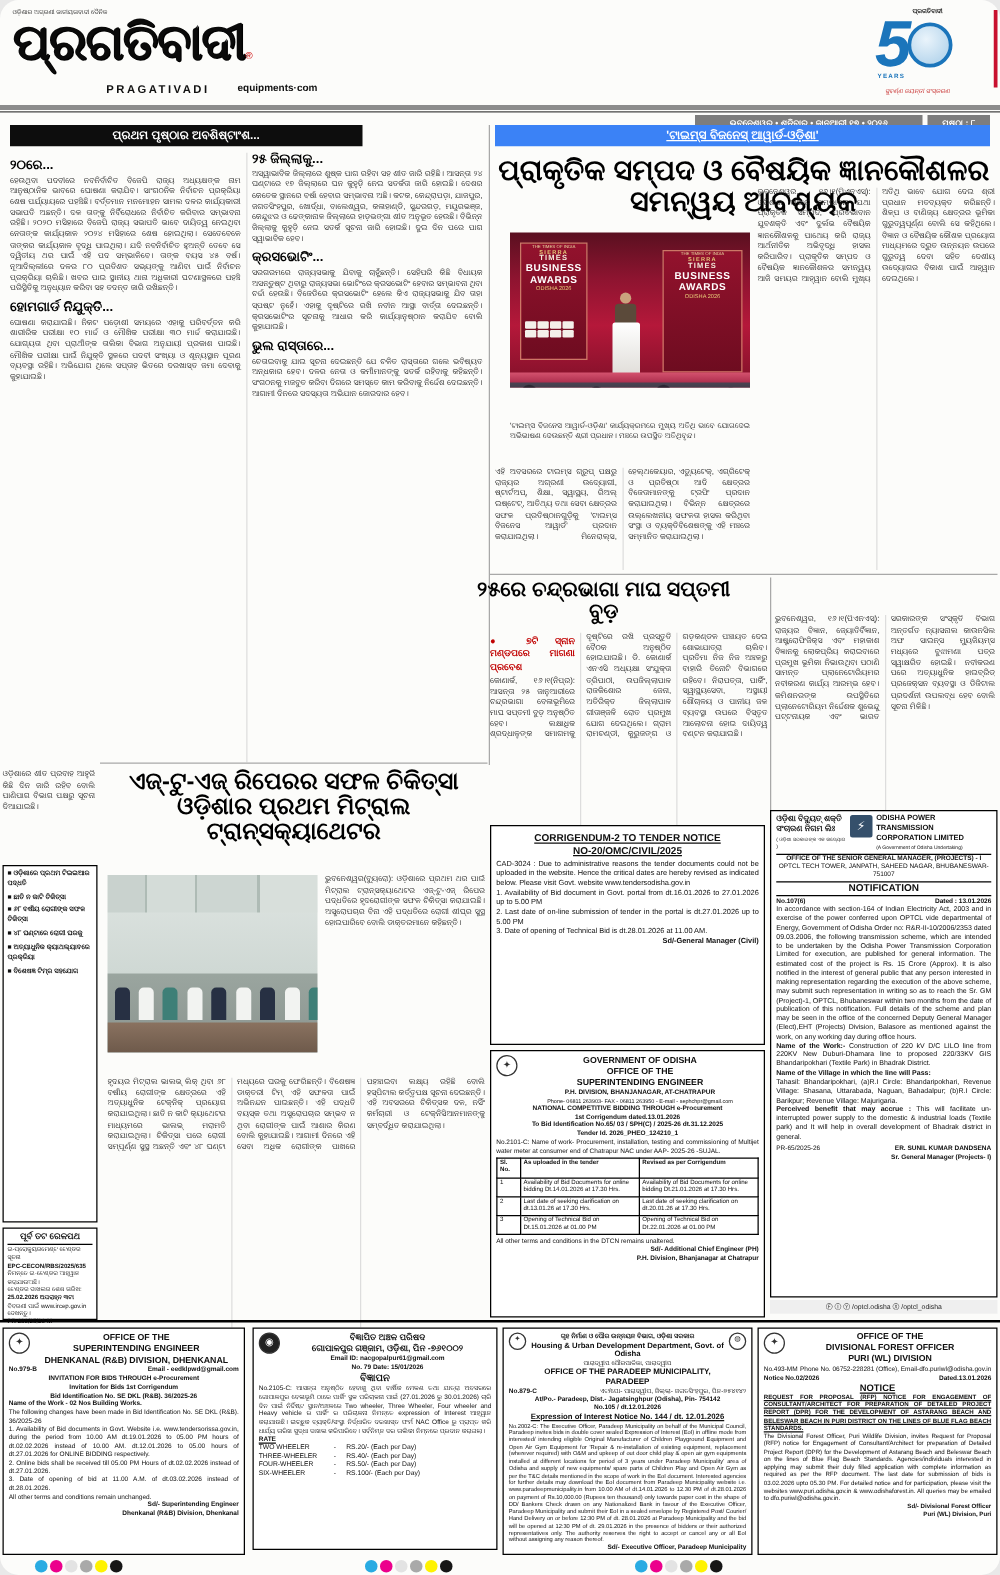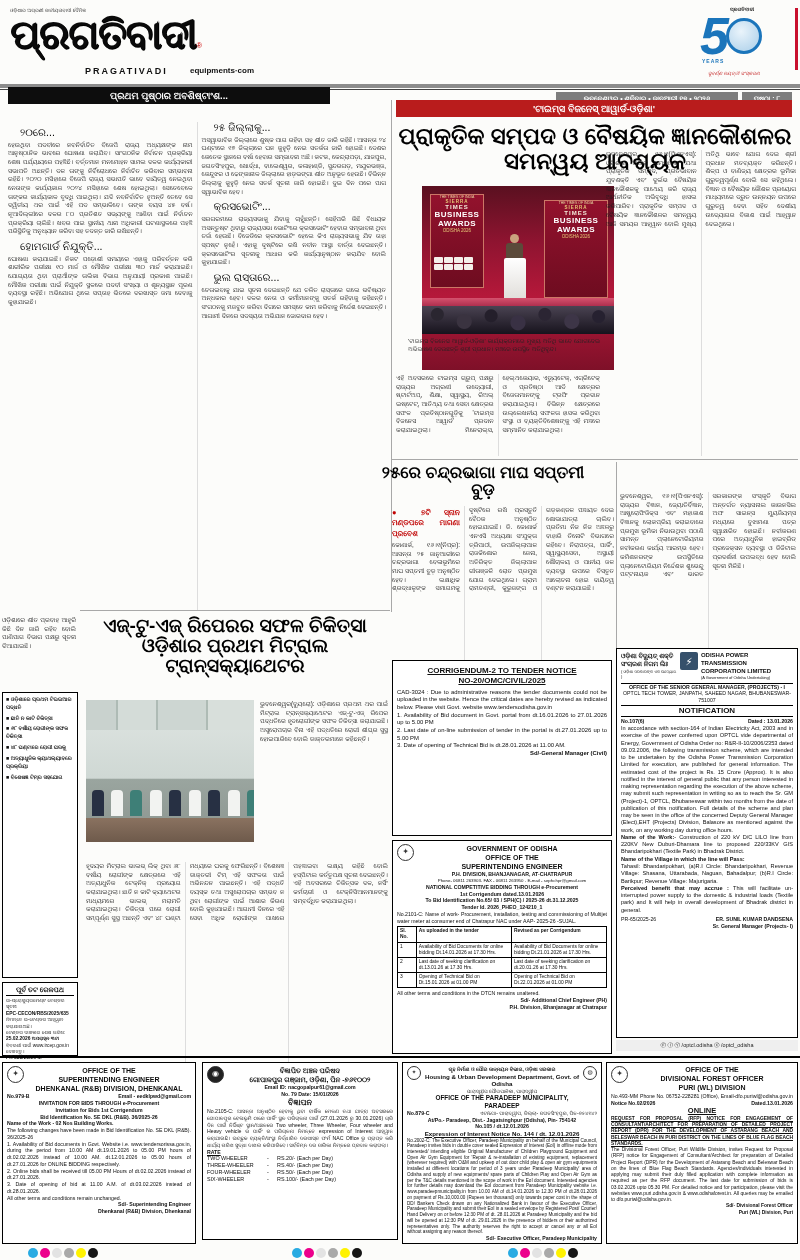--- a/index.html
+++ b/index.html
@@ -1,17 +1,17 @@
 <!DOCTYPE html>
 <html><head>
 <meta charset="utf-8">
 <style>
   html,body{margin:0;padding:0;background:#e9e9e9;}
   .page{position:relative;width:800px;height:1260px;margin:0 auto;background:#fcfcfa;
-        font-family:"Liberation Sans","DejaVu Sans",sans-serif;color:#111;overflow:hidden;}
+        font-family:"Liberation Sans","DejaVu Sans",sans-serif;color:#111;overflow:hidden;border-radius:15px;}
   .abs{position:absolute;}
   
   .micro{font-size:5px;color:#222;}
   .logo-main{font-size:40px;font-weight:bold;letter-spacing:-1px;color:#0a0a0a;
              text-shadow:1px 1px 0 #000;line-height:1;}
   .logo-sub{font-size:9px;font-weight:bold;letter-spacing:2px;color:#111;}
   .logo-url{font-size:8px;font-weight:bold;color:#111;}
   .edition-title{font-size:42px;font-weight:bold;color:#9c9c9c;line-height:1;letter-spacing:0px;
                  text-shadow:0 1px 0 #bbb;}
   .anniv-5{font-size:52px;font-weight:bold;color:#1b75bb;font-style:italic;line-height:1;}
@@ -21,28 +21,28 @@
   .anniv-years{font-size:5px;font-weight:bold;color:#1b75bb;letter-spacing:1px;}
   .anniv-brand{font-size:5px;font-weight:bold;color:#111;}
   .anniv-foot{font-size:5px;color:#c21d1d;font-style:italic;}
   .rule-heavy{background:#8c8c8c;height:4px;}
   .rule-thin{background:#444;height:1px;}
   .datebar{background:#7d7d7d;color:#fff;font-size:7px;font-weight:bold;
            display:flex;align-items:center;justify-content:center;}
   
   .kicker-black{background:#0d0d0d;color:#fff;font-size:9.5px;font-weight:bold;
                 display:flex;align-items:center;justify-content:center;}
-  .kicker-blue{background:#b91c1c;color:#fff;font-size:9.5px;font-weight:bold;
-               display:flex;align-items:center;justify-content:center;}
+  .kicker-blue{background:#3b82f6;color:#fff;font-size:9.5px;font-weight:bold;
+               display:flex;align-items:center;justify-content:center;text-decoration:underline;}
   
   .cols2{column-count:2;column-gap:9px;column-rule:1px solid #ddd;}
   .cols3{column-count:3;column-gap:9px;column-rule:1px solid #ddd;margin-top:14px;}
   .bodytxt{font-size:6.3px;line-height:1.38;text-align:justify;color:#1c1c1c;}
   .bodytxt p{margin:0 0 3px 0;}
-  .subhead{font-size:10.5px;font-weight:normal;color:#000;margin:5px 0 2px 12px;line-height:1.1;}
+  .subhead{font-size:10.5px;font-weight:bold;color:#000;margin:5px 0 2px 0;line-height:1.1;}
   .headline-xl{font-size:23px;font-weight:bold;text-align:center;line-height:1.08;color:#000;}
   .headline-lg{font-size:16.5px;font-weight:bold;text-align:center;line-height:1.05;color:#000;}
   .headline-md{font-size:11px;font-weight:bold;text-align:center;line-height:1.15;color:#000;}
   .caption{font-size:6px;line-height:1.3;text-align:justify;color:#222;}
   .redbullet{color:#c00202;font-weight:bold;font-size:7.5px;margin:2px 0;}
   
   .photo1{background:linear-gradient(180deg,#5a1020 0%,#8e1430 30%,#b5183a 60%,#7e1028 100%);overflow:hidden;}
   .banner{position:absolute;background:linear-gradient(180deg,#93122d,#6e0c20);border:1px solid #c76;
           color:#f5e9d8;text-align:center;}
   .banner .toi{font-size:3.5px;color:#e8d9a0;}
@@ -127,41 +127,41 @@
     <span class="abs anniv-foot" style="left:8px;top:64px;white-space:nowrap;">ସୁବର୍ଣ୍ଣ ଜୟନ୍ତୀ ସଂସ୍କରଣ</span>
   </div>
   <div class="abs redstrip" style="left:795px;top:8px;width:3px;height:62px;"></div>
 
   <div class="abs rule-heavy" style="left:0;top:84px;width:800px;"></div>
   <div class="abs rule-thin" style="left:0;top:89px;width:800px;"></div>
 
   <div class="abs datebar" style="left:556px;top:92px;width:182px;height:13px;">ଭୁବନେଶ୍ୱର • ଶନିବାର • ଜାନୁଆରୀ ୧୭ • ୨୦୨୬</div>
   <div class="abs datebar" style="left:742px;top:92px;width:50px;height:13px;">ପୃଷ୍ଠା : ୮</div>
 
-  <div class="abs kicker-black" style="left:8px;top:87px;width:322px;height:17px;">ପ୍ରଥମ ପୃଷ୍ଠାର ଅବଶିଷ୍ଟାଂଶ...</div>
+  <div class="abs kicker-black" style="left:8px;top:100px;width:282px;height:17px;">ପ୍ରଥମ ପୃଷ୍ଠାର ଅବଶିଷ୍ଟାଂଶ...</div>
 
   <div class="abs cols2 bodytxt" style="left:8px;top:122px;width:378px;height:488px;overflow:hidden;">
     <div class="subhead">୨୦ରେ...</div>
     <p>ହେଉଥିବା ପଦବୀରେ ନବନିର୍ବାଚିତ ବିଜେପି ରାଜ୍ୟ ଅଧ୍ୟକ୍ଷଙ୍କ ନାମ ଆନୁଷ୍ଠାନିକ ଭାବରେ ଘୋଷଣା କରାଯିବ। ସାଂଗଠନିକ ନିର୍ବାଚନ ପ୍ରକ୍ରିୟା ଶେଷ ପର୍ଯ୍ୟାୟରେ ପହଞ୍ଚିଛି। ବର୍ତ୍ତମାନ ମନମୋହନ ସାମଲ ଦଳର କାର୍ଯ୍ୟକାରୀ ସଭାପତି ଅଛନ୍ତି। ଦଳ ତାଙ୍କୁ ନିର୍ବିରୋଧରେ ନିର୍ବାଚିତ କରିବାର ସମ୍ଭାବନା ରହିଛି। ୨୦୨୦ ମସିହାରେ ବିଜେପି ରାଜ୍ୟ ସଭାପତି ଭାବେ ଦାୟିତ୍ୱ ନେଇଥିବା ନେତାଙ୍କ କାର୍ଯ୍ୟକାଳ ୨୦୨୪ ମସିହାରେ ଶେଷ ହୋଇଥିଲା। ସେତେବେଳେ ତାଙ୍କର କାର୍ଯ୍ୟକାଳ ବୃଦ୍ଧି ପାଇଥିଲା। ଯଦି ନବନିର୍ବାଚିତ ହୁଅନ୍ତି ତେବେ ସେ ଦ୍ୱିତୀୟ ଥର ପାଇଁ ଏହି ପଦ ସମ୍ଭାଳିବେ। ତାଙ୍କ ବୟସ ୪୫ ବର୍ଷ। ନୂଆଦିଲ୍ଲୀରେ ଦଳର ୮୦ ପ୍ରତିଶତ ସଭ୍ୟଙ୍କୁ ଆଣିବା ପାଇଁ ନିର୍ବାଚନ ପ୍ରକ୍ରିୟା ଚାଲିଛି। ଖବର ପାଇ ସ୍ଥାନୀୟ ଥାନା ଅଧିକାରୀ ଘଟଣାସ୍ଥଳରେ ପହଞ୍ଚି ପରିସ୍ଥିତିକୁ ଅନୁଧ୍ୟାନ କରିବା ସହ ତଦନ୍ତ ଜାରି ରଖିଛନ୍ତି।</p>
     <div class="subhead">ହୋମଗାର୍ଡ ନିଯୁକ୍ତି...</div>
     <p>ଘୋଷଣା କରାଯାଇଛି। ନିକଟ ପଡ଼ୋଶୀ ସମୟରେ ଏହାକୁ ପରିବର୍ତ୍ତନ କରି ଶାରୀରିକ ପରୀକ୍ଷା ୧୦ ମାର୍ଚ୍ଚ ଓ ମୌଖିକ ପରୀକ୍ଷା ୩୦ ମାର୍ଚ୍ଚ କରାଯାଇଛି। ଯୋଗ୍ୟତା ଥିବା ପ୍ରାର୍ଥୀଙ୍କ ତାଲିକା ବିଭାଗ ଅନୁଯାୟୀ ପ୍ରକାଶ ପାଇଛି। ମୌଖିକ ପରୀକ୍ଷା ପାଇଁ ନିଯୁକ୍ତି ସ୍ଥଳରେ ପଦବୀ ସଂଖ୍ୟା ଓ ଶୂନ୍ୟସ୍ଥାନ ପୂରଣ ବ୍ୟବସ୍ଥା ରହିଛି। ଅଭିଯୋଗ ଥିଲେ ସପ୍ତାହ ଭିତରେ ଦରଖାସ୍ତ ଜମା ଦେବାକୁ କୁହାଯାଇଛି।</p>
     <div class="subhead">୨୫ ଜିଲ୍ଲାକୁ...</div>
     <p>ଅସ୍ୱାଭାବିକ ଜିଲ୍ଲାରେ ଶୁଷ୍କ ପାଗ ରହିବା ସହ ଶୀତ ଜାରି ରହିଛି। ଆସନ୍ତା ୨୪ ଘଣ୍ଟାରେ ୧୭ ଜିଲ୍ଲାରେ ଘନ କୁହୁଡ଼ି ନେଇ ସତର୍କତା ଜାରି ହୋଇଛି। ଦେଶର କେତେକ ସ୍ଥାନରେ ବର୍ଷା ହେବାର ସମ୍ଭାବନା ଅଛି। କଟକ, କେନ୍ଦ୍ରାପଡ଼ା, ଯାଜପୁର, ଜଗତସିଂହପୁର, ଖୋର୍ଦ୍ଧା, ବାଲେଶ୍ୱର, କଳାହାଣ୍ଡି, ସୁନ୍ଦରଗଡ଼, ମୟୂରଭଞ୍ଜ, କେନ୍ଦୁଝର ଓ ଢେଙ୍କାନାଳ ଜିଲ୍ଲାରେ ହାଡ଼ଭଙ୍ଗା ଶୀତ ଅନୁଭୂତ ହେଉଛି। ବିଭିନ୍ନ ଜିଲ୍ଲାକୁ କୁହୁଡ଼ି ନେଇ ସତର୍କ ସୂଚନା ଜାରି ହୋଇଛି। ଦୁଇ ଦିନ ପରେ ପାଗ ସ୍ୱାଭାବିକ ହେବ।</p>
     <div class="subhead">କ୍ରସଭୋଟିଂ...</div>
     <p>ସରଗରମରେ ରାଜ୍ୟସଭାକୁ ଯିବାକୁ ଚାହୁଁଛନ୍ତି। ସେହିପରି କିଛି ବିଧାୟକ ଅସନ୍ତୁଷ୍ଟ ଥିବାରୁ ରାଜ୍ୟସଭା ଭୋଟିଂରେ କ୍ରସଭୋଟିଂ ହେବାର ସମ୍ଭାବନା ଥିବା ଚର୍ଚ୍ଚା ହେଉଛି। ବିଜେଡିରେ କ୍ରସଭୋଟିଂ ହେଲେ କିଏ ରାଜ୍ୟସଭାକୁ ଯିବ ତାହା ସ୍ପଷ୍ଟ ନୁହେଁ। ଏହାକୁ ଦୃଷ୍ଟିରେ ରଖି ନବୀନ ଆସ୍ଥା ବାର୍ତ୍ତା ଦେଇଛନ୍ତି। କ୍ରସଭୋଟିଂର ସୂଚନାକୁ ଆଧାର କରି କାର୍ଯ୍ୟାନୁଷ୍ଠାନ କରାଯିବ ବୋଲି କୁହାଯାଇଛି।</p>
     <div class="subhead">ଭୁଲ ରାସ୍ତାରେ...</div>
     <p>ଚେତାଇବାକୁ ଯାଇ ସୂଚନା ଦେଇଛନ୍ତି ଯେ ଚଳିତ ରାସ୍ତାରେ ଗଲେ ଭବିଷ୍ୟତ ଅନ୍ଧକାର ହେବ। ଦଳର ନେତା ଓ କର୍ମୀମାନଙ୍କୁ ସତର୍କ ରହିବାକୁ କହିଛନ୍ତି। ସଂଗଠନକୁ ମଜବୁତ କରିବା ଦିଗରେ ସମସ୍ତେ କାମ କରିବାକୁ ନିର୍ଦ୍ଦେଶ ଦେଇଛନ୍ତି। ଆଗାମୀ ଦିନରେ ସଦସ୍ୟତା ଅଭିଯାନ ଜୋରଦାର ହେବ।</p>
   </div>
 
   <div class="abs vline" style="left:391px;top:100px;height:512px;"></div>
 
   <div class="abs kicker-blue" style="left:396px;top:100px;width:396px;height:17px;">'ଟାଇମ୍ସ ବିଜନେସ୍ ଆୱାର୍ଡ-ଓଡ଼ିଶା'</div>
   <div class="abs headline-xl" style="left:394px;top:124px;width:402px;">ପ୍ରାକୃତିକ ସମ୍ପଦ ଓ ବୈଷୟିକ ଜ୍ଞାନକୌଶଳର ସମନ୍ୱୟ ଆବଶ୍ୟକ</div>
 
-  <div class="abs photo1" style="left:422px;top:186px;width:192px;height:184px;">
+  <div class="abs photo1" style="left:408px;top:186px;width:192px;height:124px;">
     <div class="banner" style="left:8px;top:8px;width:52px;height:92px;">
       <div class="toi">THE TIMES OF INDIA</div>
       <div class="brand">SIERRA</div>
       <div class="t1">TIMES</div>
       <div class="t2">BUSINESS AWARDS</div>
       <div class="t3">ODISHA 2026</div>
       <div class="sponsors" style="left:3px;top:62px;width:46px;">
         <span></span>
           <span></span>
           <span></span>
@@ -441,21 +441,21 @@
       </div>
     </div>
     <div class="split t-sm">
       <span>No.493-MM</span>
       <span>Phone No. 06752-228281 (Office), Email-dfo.puriwl@odisha.gov.in</span>
     </div>
     <div class="split b t-sm">
       <span>Notice No.02/2026</span>
       <span>Dated.13.01.2026</span>
     </div>
-    <div class="c b u" style="font-size:7.5px;">ONLINE</div>
+    <div class="c b u" style="font-size:7.5px;">NOTICE</div>
     <div class="b u just">REQUEST FOR PROPOSAL (RFP) NOTICE FOR ENGAGEMENT OF CONSULTANT/ARCHITECT FOR PREPARATION OF DETAILED PROJECT REPORT (DPR) FOR THE DEVELOPMENT OF ASTARANG BEACH AND BELESWAR BEACH IN PURI DISTRICT ON THE LINES OF BLUE FLAG BEACH STANDARDS.</div>
     <div class="just">The Divisional Forest Officer, Puri Wildlife Division, invites Request for Proposal (RFP) notice for Engagement of Consultant/Architect for preparation of Detailed Project Report (DPR) for the Development of Astarang Beach and Beleswar Beach on the lines of Blue Flag Beach Standards. Agencies/individuals interested in applying may submit their duly filled application with complete information as required as per the RFP document. The last date for submission of bids is 03.02.2026 upto 05.30 PM. For detailed notice and for participation, please visit the websites www.puri.odisha.gov.in &amp; www.odishaforest.in. All queries may be emailed to dfo.puriwl@odisha.gov.in.</div>
     <div class="signrow">Sd/- Divisional Forest Officer</div>
     <div class="signrow">Puri (WL) Division, Puri</div>
   </div>
 
   <div class="abs regdots" style="left:28px;top:1248px;">
     <i style="background:#29abe2;"></i>
       <i style="background:#ec008c;"></i>
       <i style="background:#e3e3e3;"></i>

